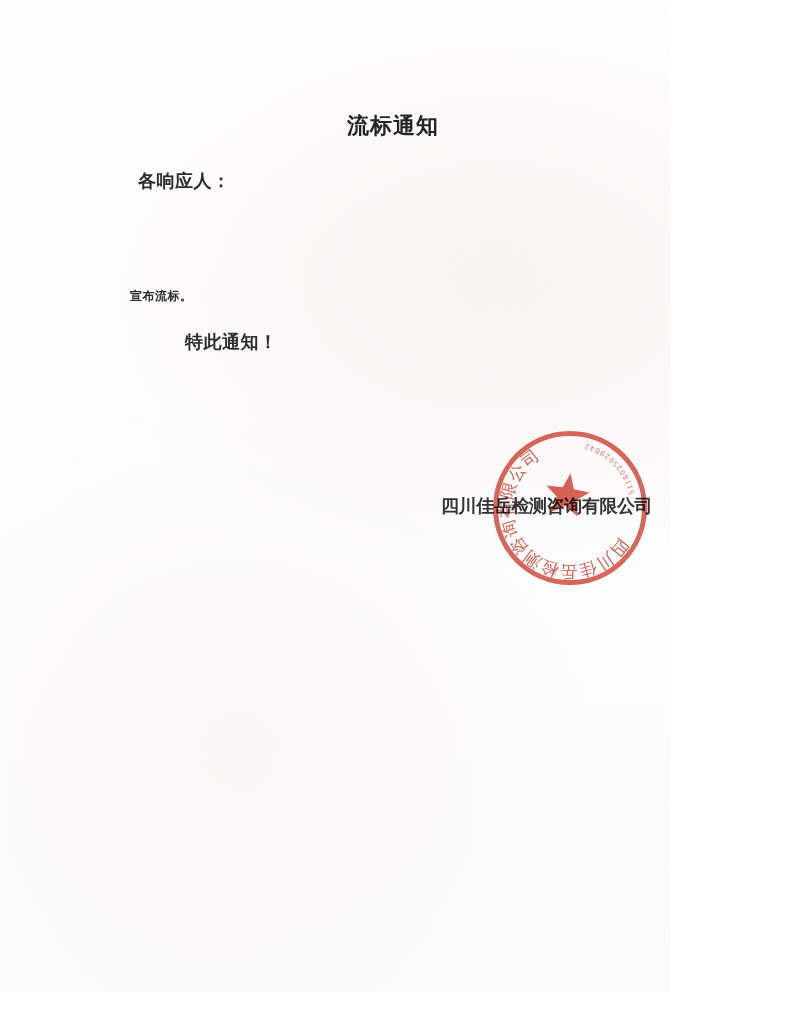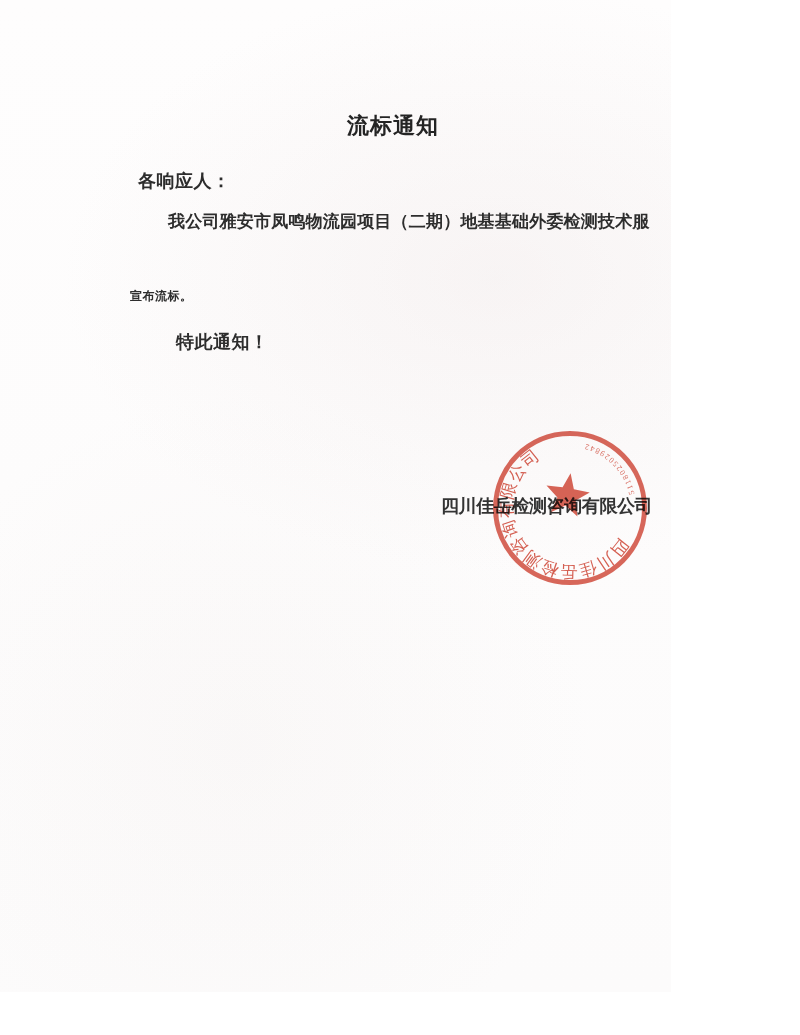--- a/index.html
+++ b/index.html
@@ -22,41 +22,40 @@
   }
   .line{position:absolute;white-space:pre;font-weight:bold;}
   .doc-title{
     left:347px;top:111px;
     font-size:22px;font-weight:bold;letter-spacing:1px;color:#242424;
   }
   .salutation{left:138px;top:169px;font-size:18px;letter-spacing:0.5px;}
   .body-1{left:168px;top:210px;font-size:17px;letter-spacing:0.2px;}
   .body-2{left:138px;top:249px;font-size:17px;letter-spacing:-0.5px;}
   .body-3{left:130px;top:288px;font-size:12px;letter-spacing:0.5px;}
-  .closing{left:176px;top:330px;font-size:18px;letter-spacing:0.5px;}
+  .closing{left:185px;top:330px;font-size:18px;letter-spacing:0.5px;}
   .sig-company{left:441px;top:494px;font-size:18px;letter-spacing:-0.4px;color:#333;}
   .sig-date{left:513px;top:542px;font-size:18px;letter-spacing:0.5px;color:#333;}
   .seal{
     position:absolute;left:491px;top:429px;width:160px;height:160px;
     mix-blend-mode:multiply;
     opacity:0.9;
   }
   .seal text{font-family:"Liberation Serif","DejaVu Serif",serif;}
 </style>
 </head>
 <body>
 
 <div class="scan">
   <div class="texture"></div>
 
   <div class="line doc-title">流标通知</div>
 
   <div class="line salutation">各响应人：</div>
 
-  <div class="line body-1">我公司雅安市凤鸣物流园项目（二期）地基基础外委检测技术服</div>
   <div class="line body-3">宣布流标。</div>
 
   <div class="line closing">特此通知！</div>
 
   <div class="line sig-company">四川佳岳检测咨询有限公司</div>
 
   <svg class="seal" viewBox="0 0 160 160" aria-hidden="true">
     <defs>
       <path id="nameArc" d="M 22.98,94.01 A 58 58 0 1 1 135.02,94.01"></path>
       <path id="numArc" d="M 21.84,112 A 66 66 0 0 0 136.16,112"></path>

